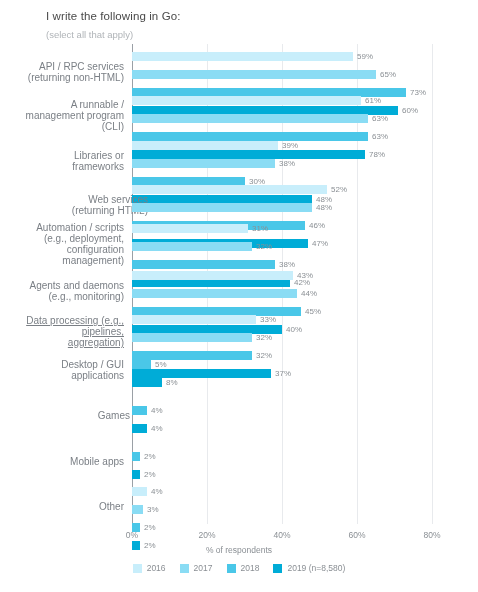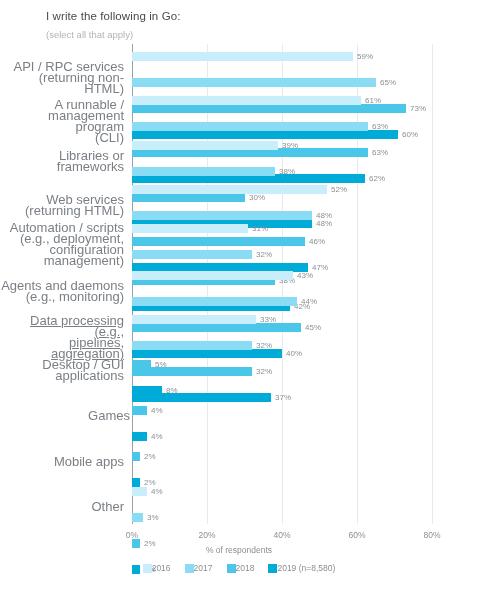--- a/index.html
+++ b/index.html
@@ -58,33 +58,33 @@
   .cat-row {
     position: absolute;
     left: 0;
     width: 478px;
   }
   .cat-label {
     position: absolute;
     left: 0;
     width: 124px;
     text-align: right;
-    font-size: 13px;
+    font-size: 10px;
     line-height: 11px;
     color: #7a7f85;
   }
   .bars {
     position: absolute;
     left: 132px;
     top: 0;
   }
   .bar-line {
     position: relative;
     height: 9px;
-    margin-bottom: 17px;
+    margin-bottom: 9px;
     white-space: nowrap;
     text-decoration: underline;
   }
   .bar {
     display: inline-block;
     height: 9px;
     vertical-align: top;
   }
   .bar-value {
     display: inline-block;
@@ -121,20 +121,21 @@
     left: 0;
     width: 478px;
     display: flex;
     justify-content: center;
     align-items: center;
     gap: 14px;
   }
   .legend-item {
     display: flex;
     align-items: center;
+    gap: 5px;
   }
   .legend-swatch {
     width: 9px;
     height: 9px;
     display: inline-block;
   }
   .legend-label {
     font-size: 8.5px;
     color: #8a8f94;
     white-space: nowrap;
@@ -172,37 +173,37 @@
       <div class="cat-row" style="top: 96px;">
         <div class="cat-label" style="top: 3px;">
           <div>A runnable /</div>
           <div>management program</div>
           <div>(CLI)</div>
         </div>
         <div class="bars">
           <div class="bar-line"><div class="bar" title="2016: 61%" style="width: 229px; background: rgb(200, 238, 251);"></div><span class="bar-value">61%</span></div>
           <div class="bar-line"><div class="bar" title="2017: 63%" style="width: 236px; background: rgb(138, 220, 244);"></div><span class="bar-value">63%</span></div>
           <div class="bar-line"><div class="bar" title="2018: 63%" style="width: 236px; background: rgb(74, 199, 232);"></div><span class="bar-value">63%</span></div>
-          <div class="bar-line"><div class="bar" title="2019: 62%" style="width: 233px; background: rgb(0, 172, 215);"></div><span class="bar-value">62%</span></div>
+          <div class="bar-line"><div class="bar" title="2019: 62%" style="width: 233px; background: rgb(0, 172, 215);"></div><span class="bar-value">78%</span></div>
         </div>
       </div>
       <div class="cat-row" style="top: 141px;">
         <div class="cat-label" style="top: 9px;">
           <div>Libraries or</div>
           <div>frameworks</div>
         </div>
         <div class="bars">
           <div class="bar-line"><div class="bar" title="2016: 39%" style="width: 146px; background: rgb(200, 238, 251);"></div><span class="bar-value">39%</span></div>
           <div class="bar-line"><div class="bar" title="2017: 38%" style="width: 143px; background: rgb(138, 220, 244);"></div><span class="bar-value">38%</span></div>
           <div class="bar-line"><div class="bar" title="2018: 30%" style="width: 113px; background: rgb(74, 199, 232);"></div><span class="bar-value">30%</span></div>
           <div class="bar-line"><div class="bar" title="2019: 48%" style="width: 180px; background: rgb(0, 172, 215);"></div><span class="bar-value">48%</span></div>
         </div>
       </div>
       <div class="cat-row" style="top: 185px;">
-        <div class="cat-label" style="top: 9px;">
+        <div class="cat-label" style="top: 9px; padding-left: 24px;">
           <div>Web services</div>
           <div>(returning HTML)</div>
         </div>
         <div class="bars">
           <div class="bar-line"><div class="bar" title="2016: 52%" style="width: 195px; background: rgb(200, 238, 251);"></div><span class="bar-value">52%</span></div>
           <div class="bar-line"><div class="bar" title="2017: 48%" style="width: 180px; background: rgb(138, 220, 244);"></div><span class="bar-value">48%</span></div>
           <div class="bar-line"><div class="bar" title="2018: 46%" style="width: 173px; background: rgb(74, 199, 232);"></div><span class="bar-value">46%</span></div>
           <div class="bar-line"><div class="bar" title="2019: 47%" style="width: 176px; background: rgb(0, 172, 215);"></div><span class="bar-value">47%</span></div>
         </div>
       </div>

